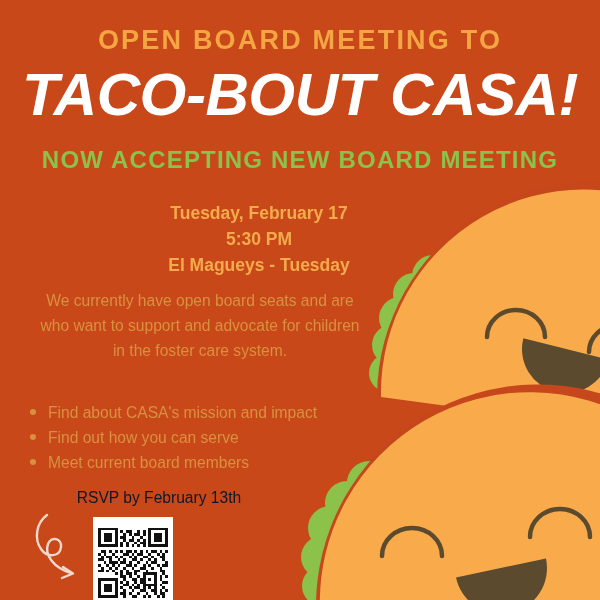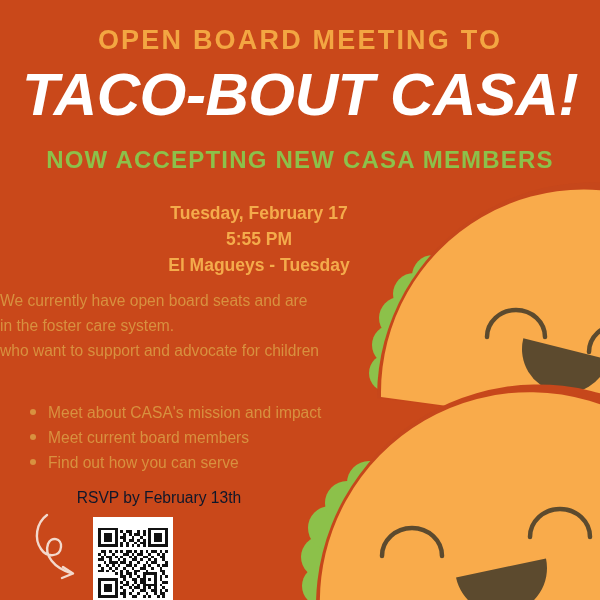--- a/index.html
+++ b/index.html
@@ -52,21 +52,21 @@
     position:absolute; top:200px; left:0; width:470px;
     text-align:center;
     color:#f4ab4b;
     font-size:17.5px;
     font-weight:700;
     line-height:26px;
   }
   .details div { white-space:nowrap;padding-left:48px; }
   .body-copy {
     position:absolute; top:288px; left:0; width:400px;
-    text-align:left;
+    text-align:center;
     color:#d8913f;
     font-size:15.6px;
     line-height:25px;
   }
   .bullets {
     position:absolute; top:400px; left:22px; width:370px;
     color:#d8913f;
     font-size:15.6px;
     line-height:25px;
     list-style:none;
@@ -175,46 +175,46 @@
       </g>
     </svg>
   </div>
 
   <div class="content">
 
     <div class="kicker">OPEN BOARD MEETING TO</div>
 
     <div class="hero">TACO-BOUT CASA!</div>
 
-    <div class="subhead">NOW ACCEPTING NEW CASA MEMBERS</div>
+    <div class="subhead">NOW ACCEPTING NEW BOARD MEETING</div>
 
     <div class="details">
       <div>Tuesday, February 17</div>
-      <div>5:55 PM</div>
+      <div>5:30 PM</div>
       <div>El Magueys - Tuesday</div>
     </div>
 
     <div class="body-copy">
       <div>We currently have open board seats and are</div>
+      <div>who want to support and advocate for children</div>
       <div>in the foster care system.</div>
-      <div>who want to support and advocate for children</div>
     </div>
 
     <ul class="bullets">
       <li>
         <span class="dot"></span>
-        <span>Meet about CASA's mission and impact</span>
+        <span>Find about CASA's mission and impact</span>
+      </li>
+      <li>
+        <span class="dot"></span>
+        <span>Find out how you can serve</span>
       </li>
       <li>
         <span class="dot"></span>
         <span>Meet current board members</span>
-      </li>
-      <li>
-        <span class="dot"></span>
-        <span>Find out how you can serve</span>
       </li>
     </ul>
 
     <div class="rsvp">RSVP by February 13th</div>
 
     <svg class="arrow" viewBox="0 0 70 82">
       <path d="M17,10 C6,18 4,34 11,44 C17,53 30,52 31,42 C32,33 21,31 18,39 C14,50 24,63 41,68" fill="none" stroke="#f3d9cc" stroke-width="2.4" stroke-linecap="round"></path>
       <path d="M33,62 L43,68.5 L32,73" fill="none" stroke="#f3d9cc" stroke-width="2.4" stroke-linecap="round" stroke-linejoin="round"></path>
     </svg>
 

